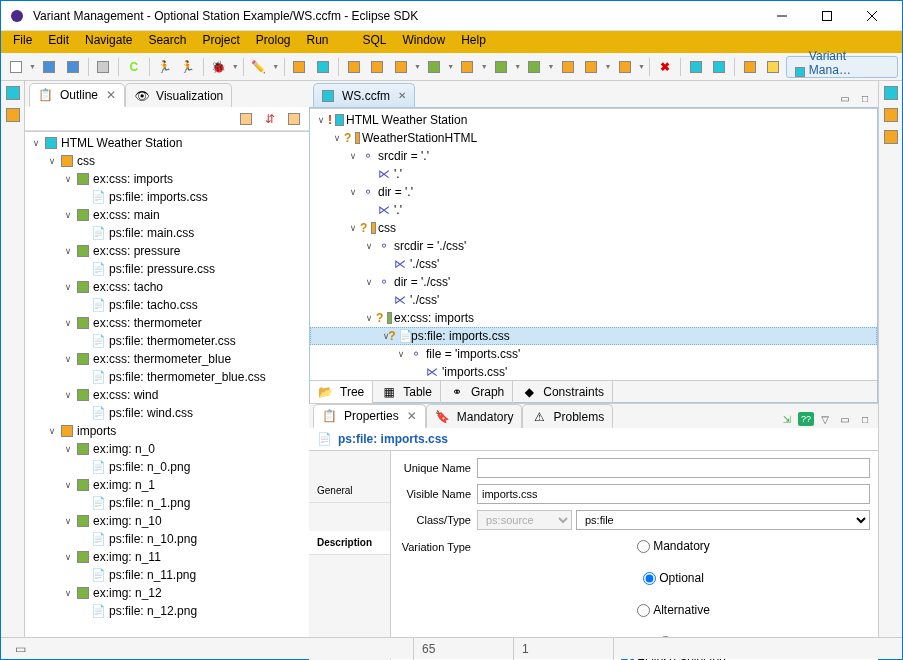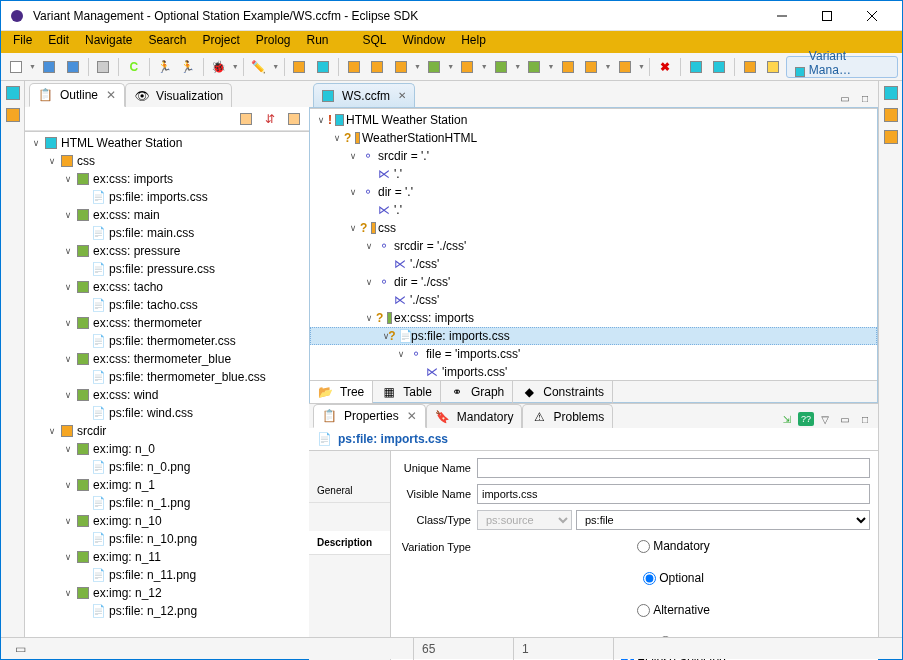--- a/index.html
+++ b/index.html
@@ -382,21 +382,21 @@
     <span class="tw"></span>
     <span class="ic">📄</span>
     <span class="tlabel">ps:file: wind.css</span>
   </div>
             <div class="tree-row">
     <span class="indent" style="width:16px"></span>
     <span class="tw">∨</span>
     <span class="ic">
                 <span class="sq or"></span>
               </span>
-    <span class="tlabel">srcdir</span>
+    <span class="tlabel">imports</span>
   </div>
             <div class="tree-row">
     <span class="indent" style="width:32px"></span>
     <span class="tw">∨</span>
     <span class="ic">
                 <span class="sq gr"></span>
               </span>
     <span class="tlabel">ex:img: n_0</span>
   </div>
             <div class="tree-row">

